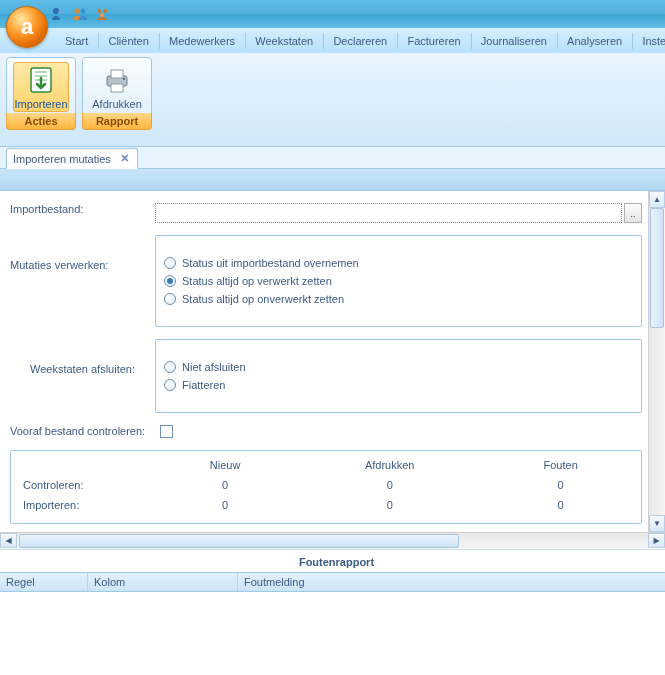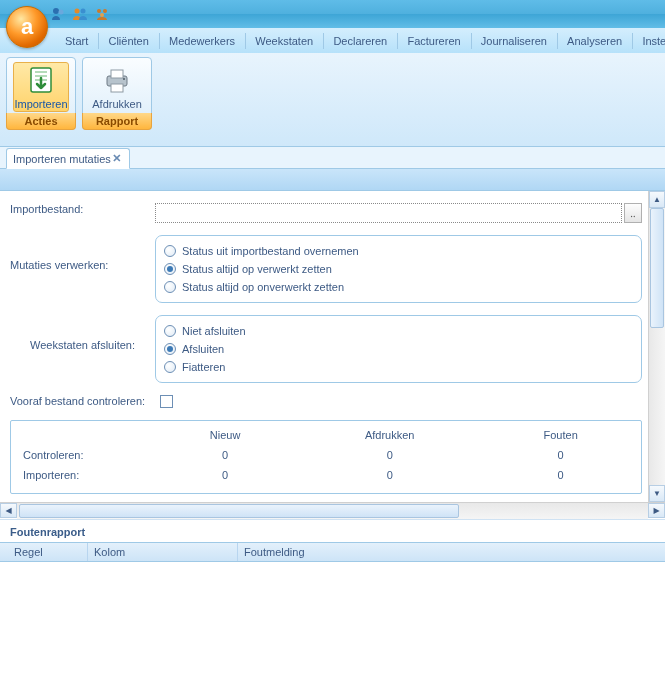--- a/index.html
+++ b/index.html
@@ -124,21 +124,21 @@
   .doctab {
     background: #fff;
     border: 1px solid #9fc9e6;
     border-bottom: 1px solid #fff;
     border-top-left-radius: 3px;
     border-top-right-radius: 3px;
     height: 21px;
     display:flex;
     align-items:center;
     padding: 0 6px;
-    gap: 0;
+    gap: 8px;
     margin-bottom:-1px;
     color:#3d5a84;
     justify-content:flex-end;
   }
   .doctab .x { color:#6a8bb3; cursor:pointer; font-weight:bold; width:12px; text-align:center; }
   .bluebar { height: 22px; background: linear-gradient(to bottom,#c9e5fa,#b0d7f4); border-bottom:1px solid #9fc9e6;}
   
   .form-wrap {
     display:flex;
     position: relative;
@@ -176,22 +176,22 @@
     width:18px; height:20px;
     border:1px solid #b0b0b0;
     background:linear-gradient(to bottom,#fdfdfd,#e5e5e5);
     margin-left:2px;
     display:flex; align-items:center; justify-content:center;
     font-size:10px; color:#555; cursor:pointer;
   }
   .radio-group {
     border:1px solid #9fc9e6;
     flex:1;
-    padding:6px 8px;
-    border-radius:7px;
+    padding:18px 8px;
+    border-radius:2px;
   }
   .radio-row { display:flex; align-items:center; gap:6px; padding:3px 0; cursor:pointer; color:#3d5a84;}
   .radio {
     width:12px; height:12px; border-radius:50%;
     border:1px solid #6d8fb5; background: radial-gradient(circle at 35% 35%, #fff, #dfeaf5);
     display:flex; align-items:center; justify-content:center;
   }
   .radio.sel::after { content:""; width:6px; height:6px; border-radius:50%; background:#3c7ab6; }
   .checkbox {
     width:13px; height:13px; border:1px solid #6d8fb5; background:#fff; cursor:pointer;
@@ -201,35 +201,36 @@
     border-radius:2px;
     padding:4px 8px 8px 8px;
   }
   .stats table { width:100%; border-collapse:collapse; }
   .stats th { font-weight:normal; color:#3d5a84; text-align:center; padding:4px; }
   .stats td { color:#3d5a84; padding:4px; }
   .stats td.l { text-align:left; width:140px;}
   .stats td.c, .stats th.c { text-align:center; }
   
   .section-title {
-    font-weight:bold; color:#3b5d8a; padding:6px 10px 4px 10px;
+    font-weight:bold; color:#3b5d8a; padding:6px 10px 4px 18px;
     border-top:1px solid #cfe2f3;
+    text-align:center;
   }
   .grid-header {
     display:flex;
     background: linear-gradient(to bottom,#e3f0fb,#cde4f7);
     border-top:1px solid #9fc9e6;
     border-bottom:1px solid #9fc9e6;
   }
   .grid-header .col {
     padding:3px 6px;
     border-right:1px solid #b8d5ef;
     color:#3d5a84;
   }
-  .col.regel { width:80px;margin-left:8px; }
+  .col.regel { width:88px; }
   .col.kolom { width:150px; }
   .col.fout { flex:1; border-right:none;}
   .grid-body { height:90px; background:#fff; }
 </style>
 </head>
 <body>
 
 <div class="titlebar">
   <span class="qicon">
     <svg width="16" height="16" viewBox="0 0 16 16">
@@ -347,24 +348,20 @@
     </div>
 
     <div class="form-row top">
       <div class="form-label" style="padding-top:24px;text-align:center;">Weekstaten afsluiten:</div>
       <div class="radio-group">
         <div class="radio-row">
             <span class="radio"></span>
             <span>Niet afsluiten</span>
           </div>
         <div class="radio-row">
-            <span class="radio sel"></span>
-            <span>Afsluiten</span>
-          </div>
-        <div class="radio-row">
             <span class="radio"></span>
             <span>Fiatteren</span>
           </div>
       </div>
     </div>
 
     <div class="form-row">
       <div class="form-label" style="width:auto; margin-right:15px;">Vooraf bestand controleren:</div>
       <div class="checkbox"></div>
     </div>

